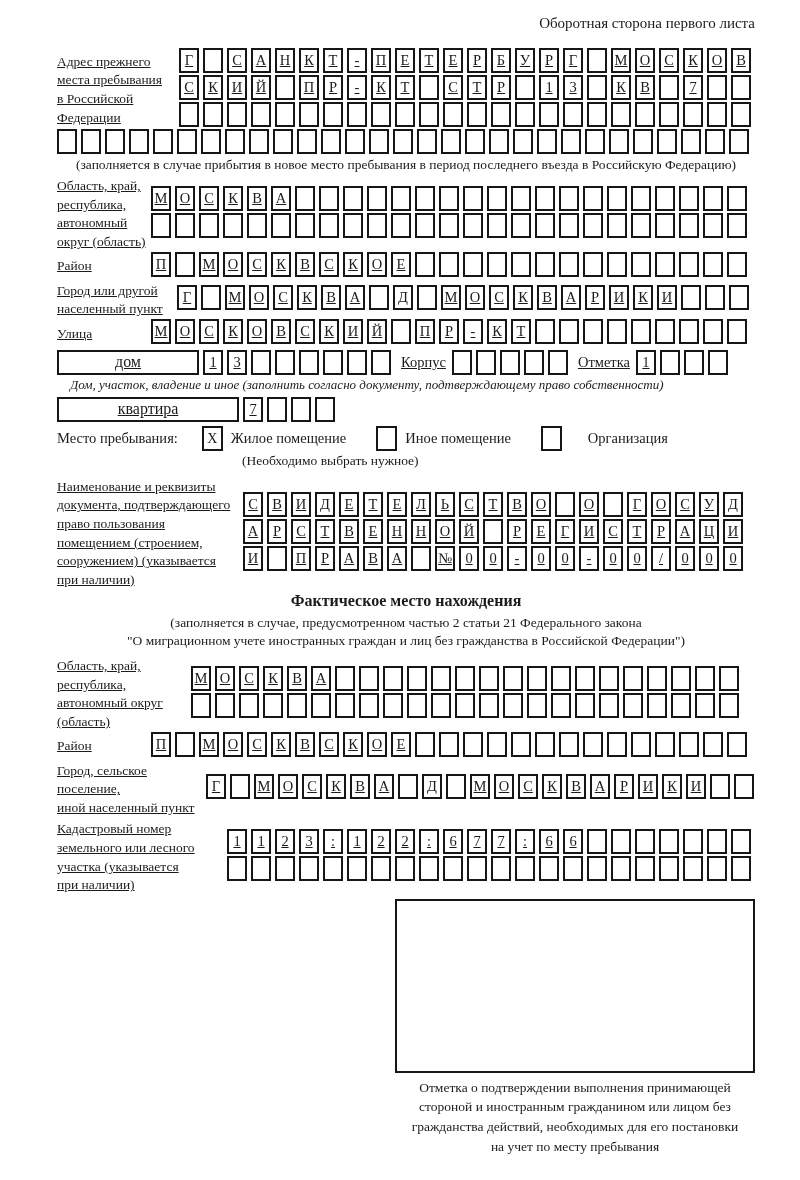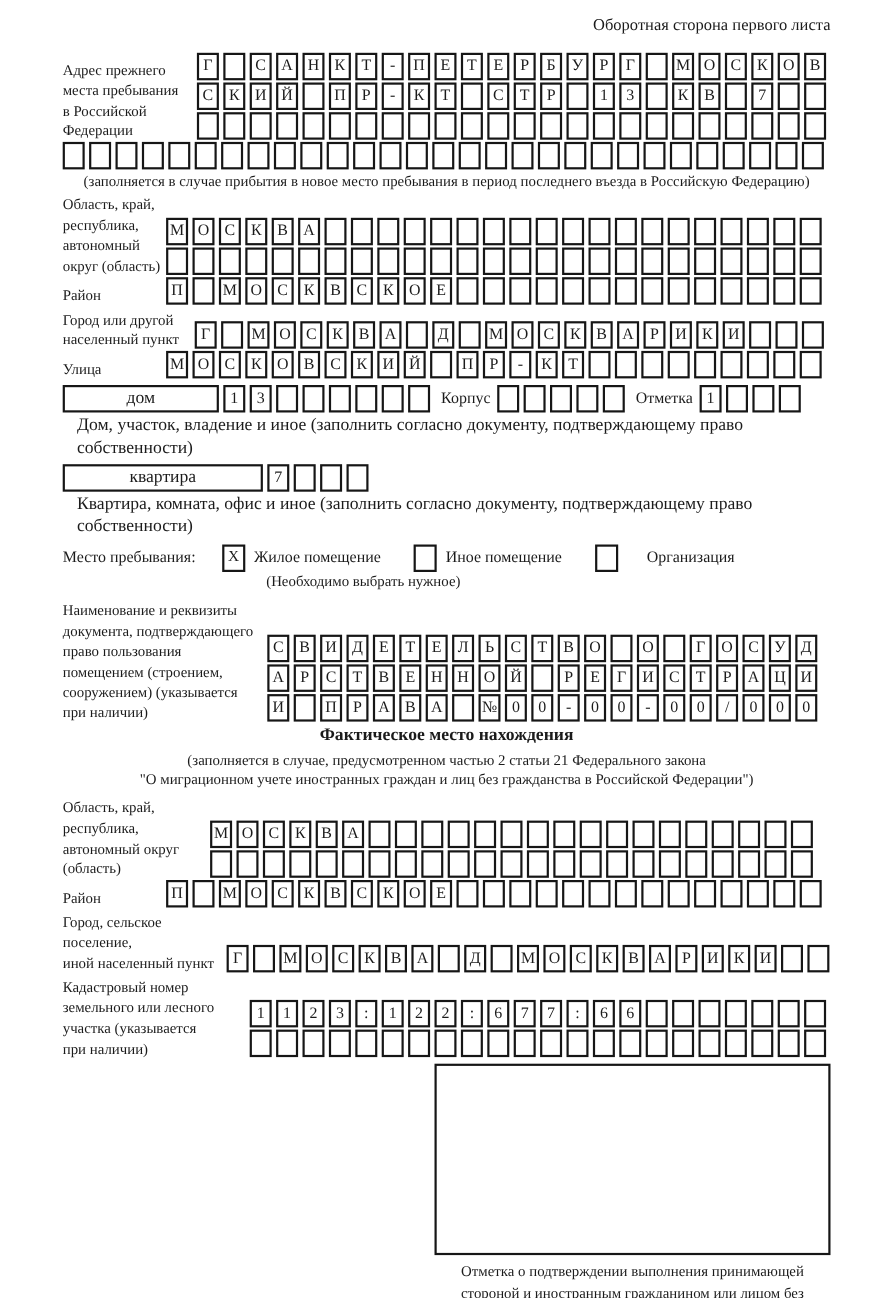--- a/index.html
+++ b/index.html
@@ -6,40 +6,40 @@
   body {
     width:800px; height:1180px; background:#ffffff;
     color:#1b1b1b;
     font-family:"Liberation Serif","DejaVu Serif",serif;
     overflow:hidden;
   }
   .page { box-sizing:border-box; width:800px; height:853px; padding:14px 45px 0 57px; position:relative; }
 
   .hdr-note { text-align:right; font-size:15px; line-height:1.2; }
 
-  .frow { display:flex; align-items:flex-end; }
+  .frow { display:flex; align-items:center;text-decoration:underline; }
   .flabel {
     white-space:pre-line; font-size:13.5px; line-height:1.38;
     flex:0 0 auto; padding-top:3px;
   }
 
   .cellrow { display:flex; height:25px; margin-bottom:2px; }
   .cell {
     box-sizing:content-box; width:16px; height:21px; border:2px solid #161616;
     margin-right:4px; display:flex; align-items:center; justify-content:center;
     font-size:14.5px; flex:0 0 auto; background:#fff;
   }
   .widebox {
     box-sizing:content-box; height:21px; border:2px solid #161616;
     display:flex; align-items:center; justify-content:center;
     font-size:16px; margin-right:4px; flex:0 0 auto;
   }
   .inline-label { font-size:14.5px; line-height:25px; margin:0 6px; flex:0 0 auto; }
 
-  .caption { font-size:16px; line-height:1.3; margin:2px 0 3px 13px; }
+  .caption { font-size:13px; line-height:1.3; margin:2px 0 3px 13px;font-style:italic; }
   .center-note { text-align:center; font-size:13.5px; line-height:1.35; margin-top:2px; white-space:pre-line; }
   .sec-heading { text-align:center; font-weight:bold; font-size:16px; margin-top:5px; margin-bottom:4px; }
 
   .check-row { display:flex; align-items:center; margin-top:4px; height:26px; }
   .checkbox {
     box-sizing:content-box; width:17px; height:21px; border:2px solid #161616;
     display:flex; align-items:center; justify-content:center; font-size:14px; flex:0 0 auto;
   }
   .check-label { font-size:14.5px; margin:0 8px; }
   .sub-note { font-size:13.5px; margin:1px 0 2px 185px; } .mt4{margin-top:4px;} .mt6{margin-top:6px;}
@@ -367,21 +367,20 @@
 
   <div class="frow">
     <div class="widebox" style="width:178px;">квартира</div>
     <div class="cellrow" style="margin-bottom:0;">
         <span class="cell">7</span>
         <span class="cell"></span>
         <span class="cell"></span>
         <span class="cell"></span>
       </div>
   </div>
-  <div class="caption">Квартира, комната, офис и иное (заполнить согласно документу, подтверждающему право собственности)</div>
 
   <div class="check-row">
     <span class="check-label" style="margin-left:0;">Место пребывания:</span>
     <span class="checkbox" style="margin-left:16px;">X</span>
     <span class="check-label">Жилое помещение</span>
     <span class="checkbox" style="margin-left:22px;"></span>
     <span class="check-label">Иное помещение</span>
     <span class="checkbox" style="margin-left:22px;"></span>
     <span class="check-label" style="margin-left:26px;">Организация</span>
   </div>

